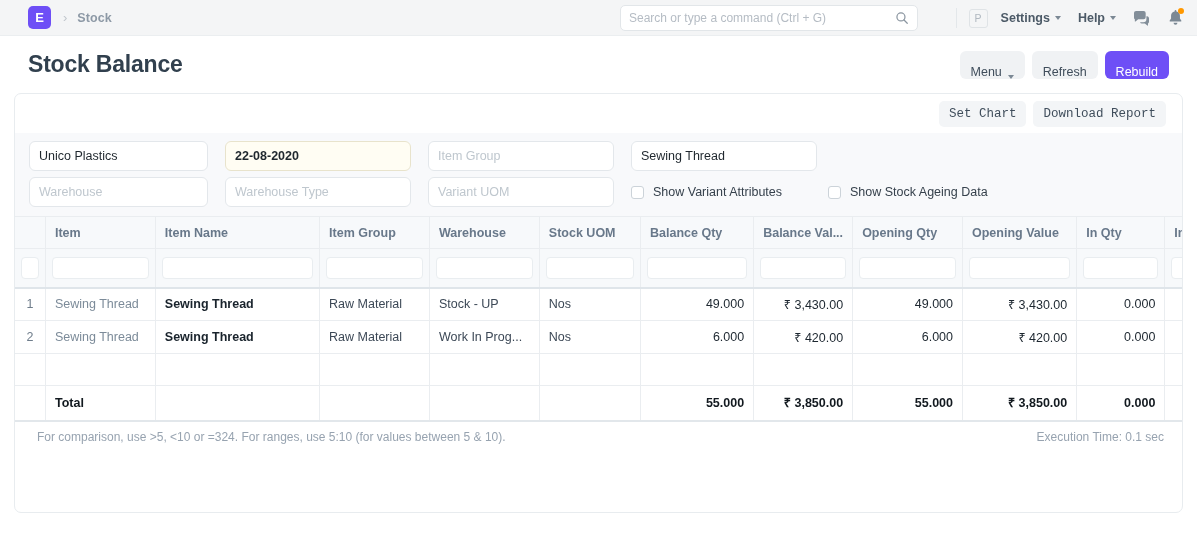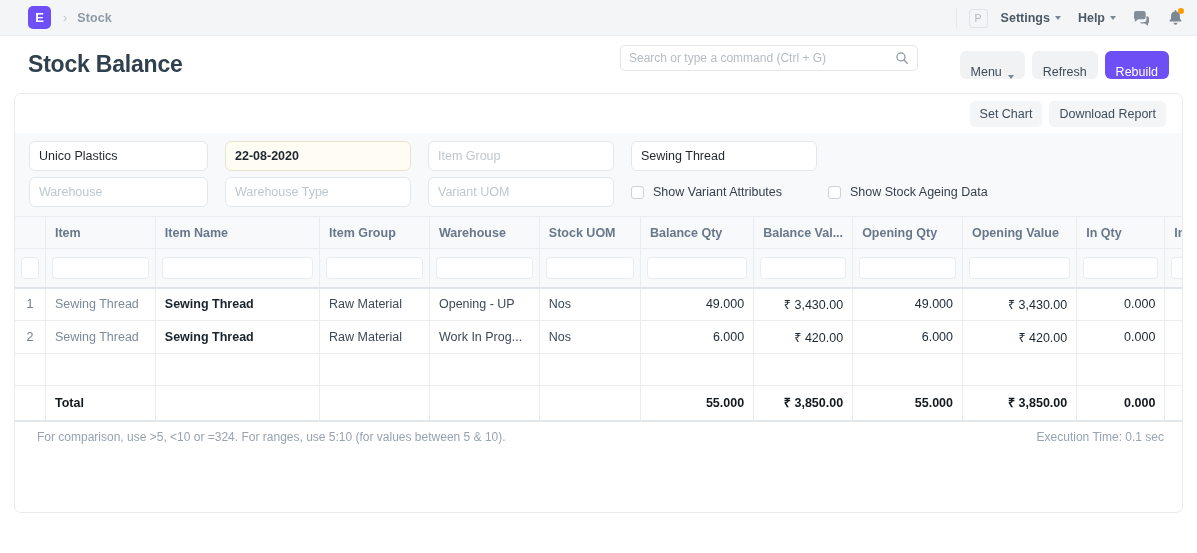--- a/index.html
+++ b/index.html
@@ -36,21 +36,20 @@
     position: absolute; left: 620px; top: 5px;
     width: 298px; height: 26px;
   }
   .search-box {
     width: 100%; height: 100%;
     border: 1px solid #e2e6e9;
     background: #fff;
     border-radius: 5px;
     display: flex; align-items: center;
     padding: 0 8px;
-    margin-top: 40px;
   }
   .search-text { font-size: 12px; color: #b5bcc4; flex: 1; }
   .search-icon svg { display: block; }
 
   .nav-right {
     position: absolute; right: 12px; top: 0; height: 36px;
     display: flex; align-items: center; gap: 0;
   }
   .nav-divider { width: 1px; height: 20px; background: #e3e7ea; margin: 0 12px; }
   .avatar-box {
@@ -113,21 +112,21 @@
   }
   .card-toolbar {
     height: 39px;
     display: flex; align-items: center; justify-content: flex-end;
     padding: 0 16px 0 0;
     gap: 7px;
   }
   .btn-sm {
     height: 26px; padding: 0 10px;
     border: none; border-radius: 5px;
-    font-size: 12.5px; font-family: Liberation Sans, sans-serif;
+    font-size: 12.5px; font-family: Liberation Mono, monospace;
     background: #f3f5f7; color: #3f4d5b; cursor: pointer;
   }
 
   .filter-area { background: #f8f9fb; padding: 8px 14px 9px 14px; }
   .filter-row { display: flex; align-items: center; gap: 0; margin-bottom: 6px; }
   .filter-row:last-child { margin-bottom: 0; }
   .fld {
     height: 30px; width: 179px; margin-right: 17px;
     border: 1px solid #e3e7eb; border-radius: 6px;
     background: #fff;
@@ -392,21 +391,21 @@
               <div class="cell-input"></div>
             </td>
         </tr>
       </thead>
       <tbody>
         <tr>
           <td class="idx">1</td>
           <td class="link">Sewing Thread</td>
           <td class="strong">Sewing Thread</td>
           <td class="plain">Raw Material</td>
-          <td class="plain">Opening - UP</td>
+          <td class="plain">Stock - UP</td>
           <td class="plain">Nos</td>
           <td class="num numv">49.000</td>
           <td class="num numv">₹ 3,430.00</td>
           <td class="num numv">49.000</td>
           <td class="num numv">₹ 3,430.00</td>
           <td class="num numv">0.000</td>
           <td class="num numv">0.00</td>
         </tr>
         <tr>
           <td class="idx">2</td>

